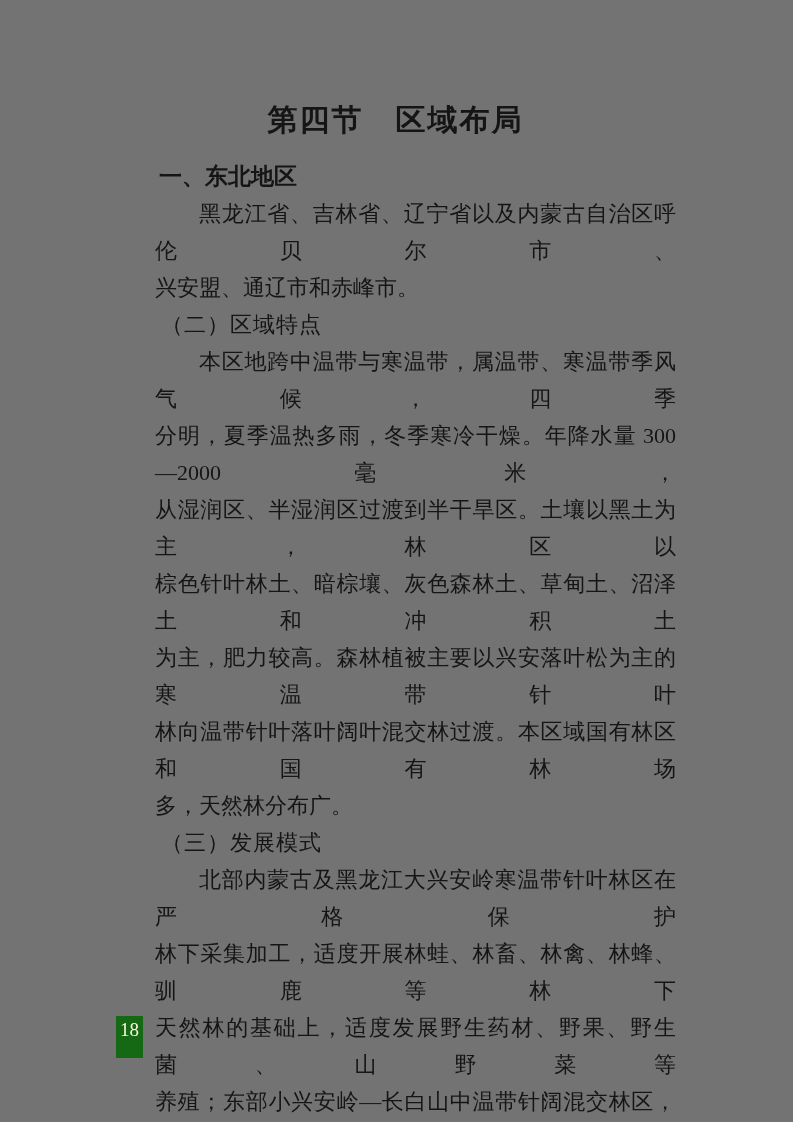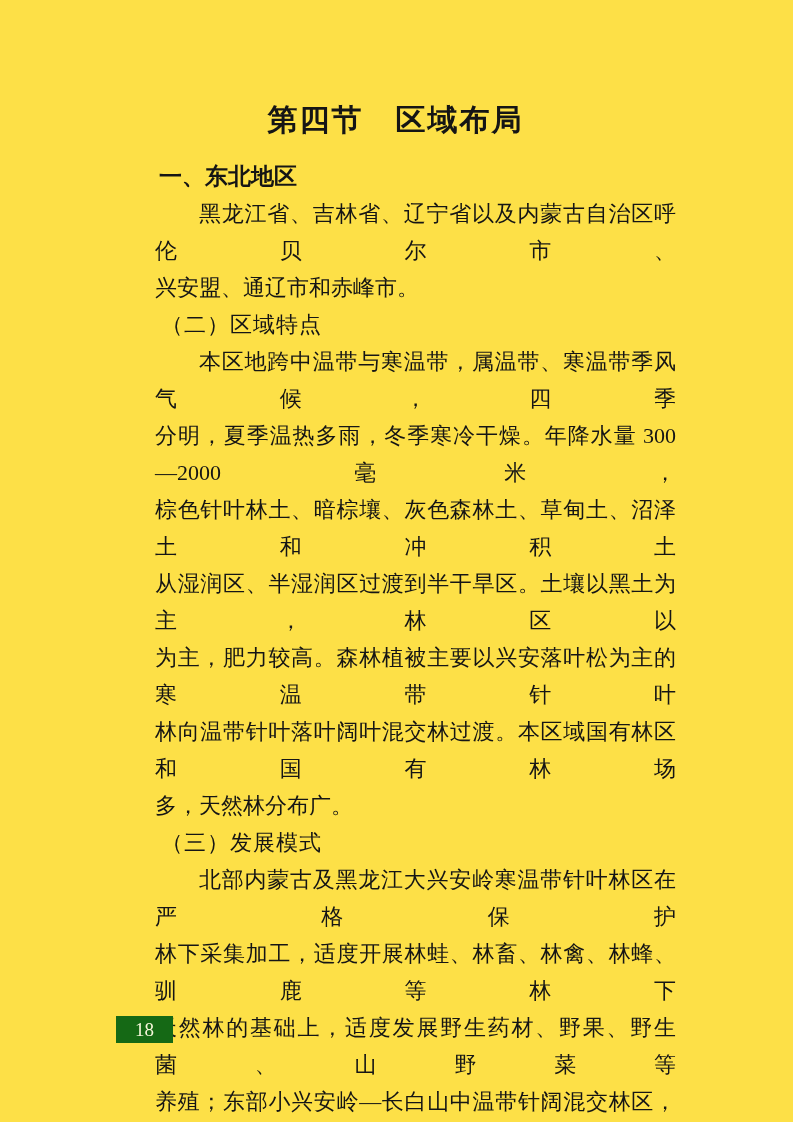--- a/index.html
+++ b/index.html
@@ -13,21 +13,21 @@
     position: relative;
     overflow: hidden;
     font-family: "Liberation Serif", "DejaVu Serif", serif;
     color: #151515;
   }
   .page {
     position: absolute;
     inset: 0;
     box-sizing: border-box;
     padding: 97px 117px 0 115px;
-    background: #fde047;
+    background: #737373;
   }
   .doc-title {
     font-size: 30px;
     font-weight: bold;
     text-align: center;
     line-height: 46px;
     margin: 0 0 15px 0;
     letter-spacing: 2px;
     white-space: nowrap;
   }
@@ -57,44 +57,44 @@
     text-indent: 44px;
   }
   .line.last {
     text-align-last: left;
   }
   .page-number {
     position: absolute;
     left: 116px;
     top: 1016px;
     min-width: 25px;
-    height: 27px;
+    height: 42px;
     box-sizing: border-box;
-    padding: 0 19px;
+    padding: 0 4px;
     text-align: center;
     line-height: 27px;
     font-size: 19px;
     font-family: "Liberation Serif", "DejaVu Serif", serif;
   }
 </style>
 </head>
 <body style="background: rgb(255, 255, 255); color: rgb(21, 21, 21);">
 
 <div class="page">
   <h1 class="doc-title">第四节　区域布局</h1>
 
   <main>
       <div class="section-heading">一、东北地区</div>
       <div class="line first">黑龙江省、吉林省、辽宁省以及内蒙古自治区呼伦贝尔市、</div>
       <div class="line last">兴安盟、通辽市和赤峰市。</div>
       <div class="subsection-heading">（二）区域特点</div>
       <div class="line first">本区地跨中温带与寒温带，属温带、寒温带季风气候，四季</div>
       <div class="line">分明，夏季温热多雨，冬季寒冷干燥。年降水量 300—2000 毫米，</div>
+      <div class="line">从湿润区、半湿润区过渡到半干旱区。土壤以黑土为主，林区以</div>
       <div class="line">棕色针叶林土、暗棕壤、灰色森林土、草甸土、沼泽土和冲积土</div>
-      <div class="line">从湿润区、半湿润区过渡到半干旱区。土壤以黑土为主，林区以</div>
       <div class="line">为主，肥力较高。森林植被主要以兴安落叶松为主的寒温带针叶</div>
       <div class="line">林向温带针叶落叶阔叶混交林过渡。本区域国有林区和国有林场</div>
       <div class="line last">多，天然林分布广。</div>
       <div class="subsection-heading">（三）发展模式</div>
       <div class="line first">北部内蒙古及黑龙江大兴安岭寒温带针叶林区在严格保护</div>
       <div class="line">林下采集加工，适度开展林蛙、林畜、林禽、林蜂、驯鹿等林下</div>
       <div class="line">天然林的基础上，适度发展野生药材、野果、野生菌、山野菜等</div>
       <div class="line">养殖；东部小兴安岭—长白山中温带针阔混交林区，优先发展林</div>
     </main>
 

